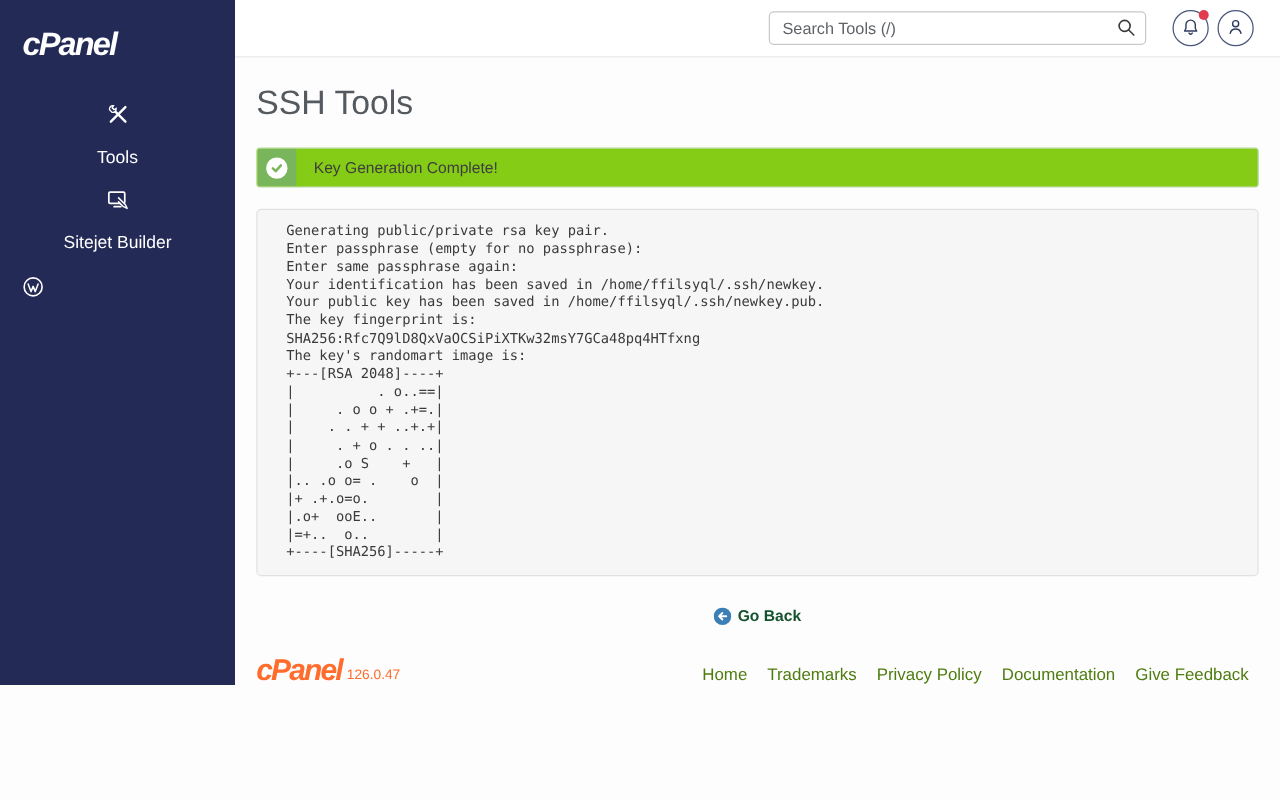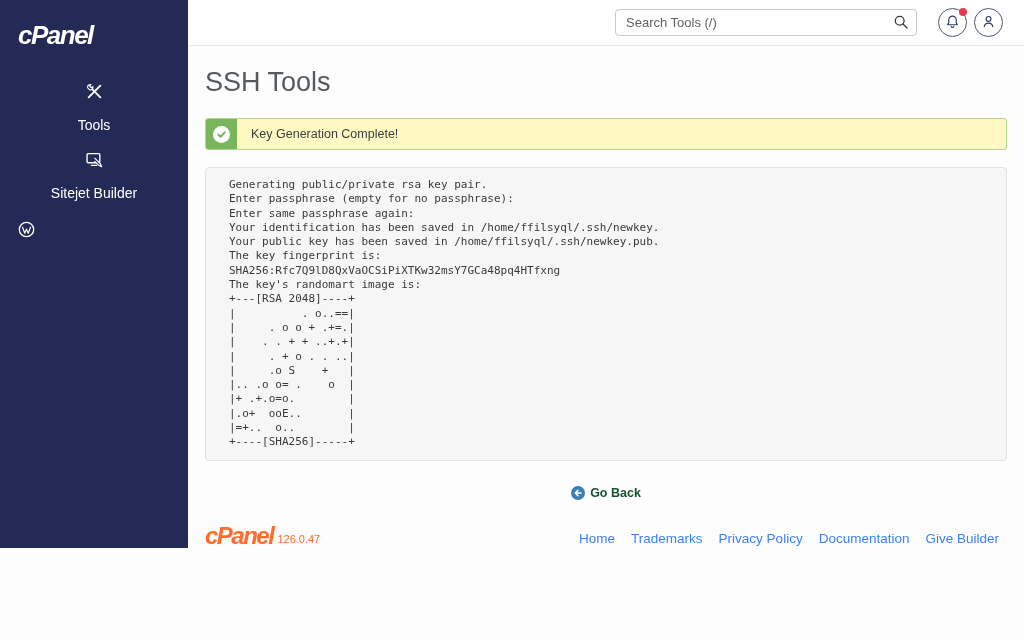--- a/index.html
+++ b/index.html
@@ -28,41 +28,41 @@
             padding:0 30px 0 10px; font-size:13px; color:#333; font-family:"Liberation Sans", sans-serif; outline:none; }
   .search-wrap input::placeholder { color:#5f6368; opacity:1; }
   .search-glyph { position:absolute; right:8px; top:5px; }
   .icon-btn { width:29px; height:29px; border-radius:50%; border:1px solid #4a5578; background:#fff;
             display:flex; align-items:center; justify-content:center; position:relative; cursor:pointer; margin-left:7px; }
   .badge-dot { position:absolute; top:-1px; right:-1px; width:8px; height:8px; border-radius:50%; background:#e23a4e; }
 
   .content { flex:1; padding:18px 17px 0 17px; }
   .page-title { font-size:27px; font-weight:400; color:#555a5f; margin:3px 0 20px 0; }
 
-  .banner { display:flex; align-items:stretch; height:32px; background:#fef9c3; border:1px solid #b3d795;
+  .banner { display:flex; align-items:stretch; height:32px; background:#84cc16; border:1px solid #b3d795;
             border-radius:3px; overflow:hidden; margin-bottom:17px; }
   .banner-block { width:31px; background:#79b55b; display:flex; align-items:center; justify-content:center; flex-shrink:0; }
   .banner-circle { width:17px; height:17px; border-radius:50%; background:#fff; display:flex; align-items:center; justify-content:center; }
   .banner-text { display:flex; align-items:center; padding-left:14px; font-size:12.5px; color:#3e3e3e; }
 
   .terminal { background:#f6f6f6; border:1px solid #e2e2e2; border-radius:4px; padding:10px 23px;
             font-family:"DejaVu Sans Mono", monospace; font-size:11px; line-height:14.3px; color:#3a3a3a;
             white-space:pre; overflow:hidden; }
 
   .goback-row { text-align:center; margin-top:25px; }
   .goback { display:inline-flex; align-items:center; gap:5px; color:#14532d; font-size:12.5px;
             font-weight:600; text-decoration:none; cursor:pointer; }
 
   .footer { flex-shrink:0; display:flex; align-items:flex-end; justify-content:space-between;
             padding:0 25px 20px 17px; height:62px; }
   .footer-brand { display:flex; align-items:flex-end; }
   .footer-logo { color:#ff6c2c; font-size:24px; font-weight:bold; font-style:italic; letter-spacing:-1.5px; line-height:20px; }
   .footer-version { color:#ff6c2c; font-size:11px; margin-left:4px; line-height:13px; }
   .footer-links { display:flex; gap:16px; font-size:13.5px; }
-  .footer-links a { color:#3b82f6; text-decoration:none; cursor:pointer; }
+  .footer-links a { color:#4d7c0f; text-decoration:none; cursor:pointer; }
 </style>
 </head>
 <body>
 
 <div class="app">
 
   <aside class="sidebar">
     <div class="logo">cPanel</div>
     <nav class="nav">
 
@@ -181,18 +181,18 @@
     <div class="footer">
       <div class="footer-brand">
         <span class="footer-logo">cPanel</span>
         <span class="footer-version">126.0.47</span>
       </div>
       <div class="footer-links">
         <a>Home</a>
         <a>Trademarks</a>
         <a>Privacy Policy</a>
         <a>Documentation</a>
-        <a>Give Builder</a>
+        <a>Give Feedback</a>
       </div>
     </div>
 
   </div>
 </div>
 
 </body></html>

